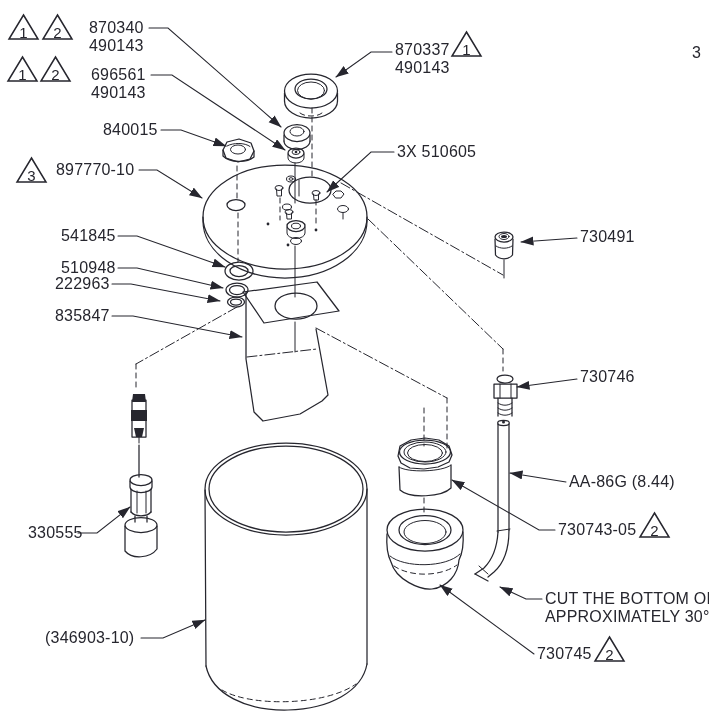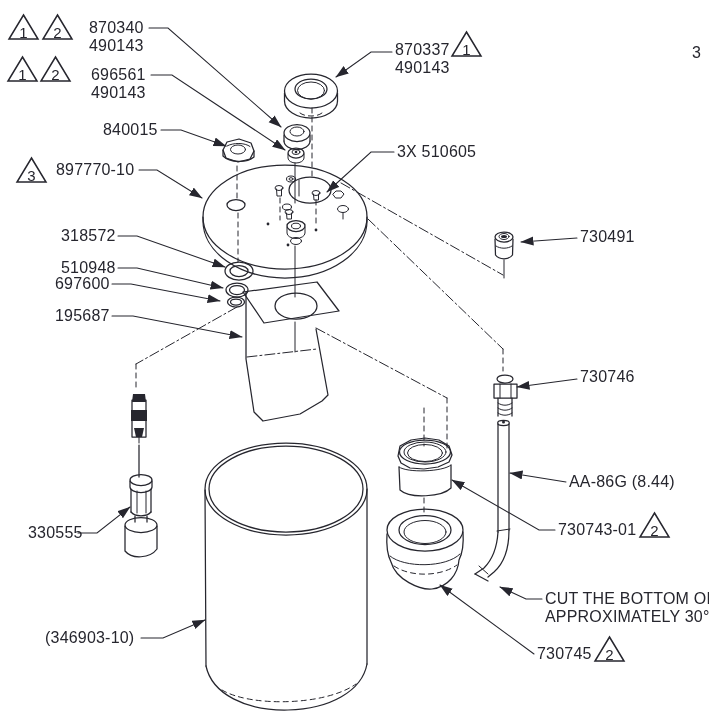--- a/index.html
+++ b/index.html
@@ -259,30 +259,30 @@
 
   <svg class="flag" style="left:15px;top:156px" viewBox="0 0 33 28">
     <path d="M16.5 2 L31 26 L2 26 Z"></path>
       <text x="16.5" y="25">3</text>
     </svg>
   <div class="lbl" style="left:56px;top:161px">
     <div>897770-10</div>
   </div>
 
   <div class="lbl" style="left:61px;top:227px">
-    <div>318572</div>
+    <div>541845</div>
   </div>
   <div class="lbl" style="left:61px;top:259px">
     <div>510948</div>
   </div>
   <div class="lbl" style="left:55px;top:275px">
-    <div>697600</div>
+    <div>222963</div>
   </div>
   <div class="lbl" style="left:55px;top:307px">
-    <div>195687</div>
+    <div>835847</div>
   </div>
 
   <div class="lbl" style="left:28px;top:524px">
     <div>330555</div>
   </div>
   <div class="lbl" style="left:45px;top:629px">
     <div>(346903-10)</div>
   </div>
 
   <div class="lbl" style="left:395px;top:41px">
@@ -302,21 +302,21 @@
     <div>730491</div>
   </div>
   <div class="lbl" style="left:580px;top:368px">
     <div>730746</div>
   </div>
   <div class="lbl" style="left:569px;top:473px">
     <div>AA-86G (8.44)</div>
   </div>
 
   <div class="lbl" style="left:558px;top:521px">
-    <div>730743-01</div>
+    <div>730743-05</div>
   </div>
   <svg class="flag" style="left:638px;top:511px" viewBox="0 0 33 28">
     <path d="M16.5 2 L31 26 L2 26 Z"></path>
       <text x="16.5" y="25">2</text>
     </svg>
 
   <div class="lbl" style="left:545px;top:590px">
     <div>CUT THE BOTTOM OF</div>
     <div>APPROXIMATELY 30°</div>
   </div>

